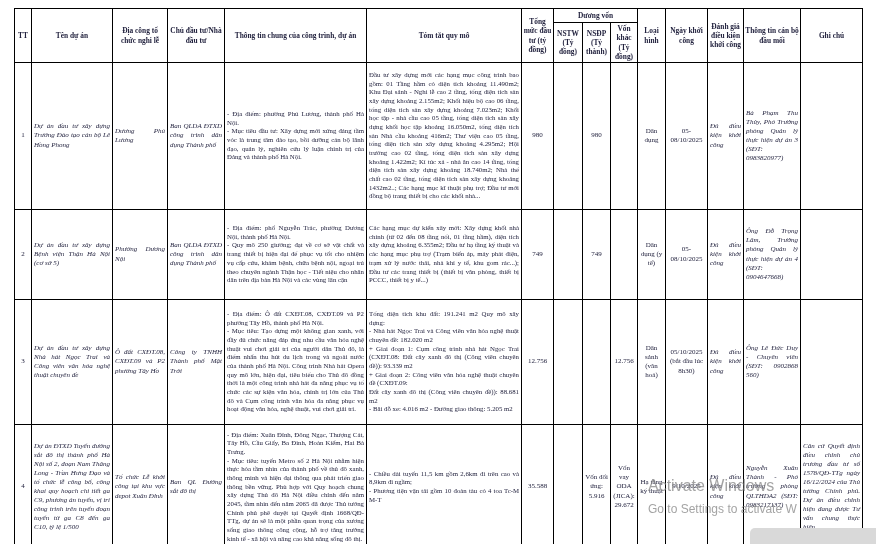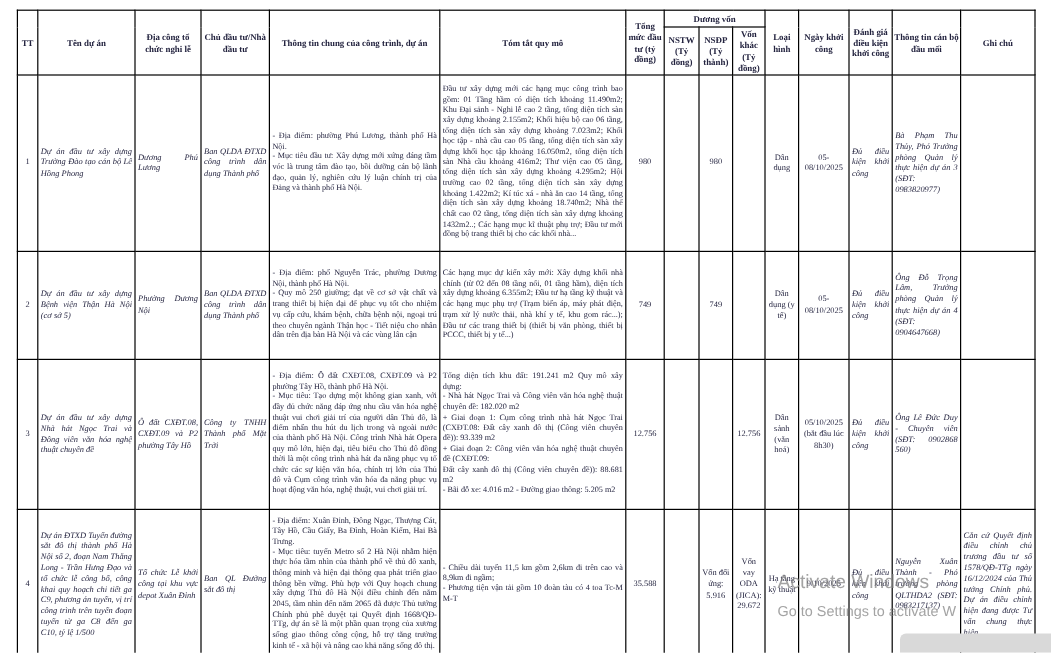--- a/index.html
+++ b/index.html
@@ -129,21 +129,21 @@
         <td class="c">749</td>
         <td class="c"></td>
         <td class="c">Dân dụng (y tế)</td>
         <td class="c">05-08/10/2025</td>
         <td class="j">Đủ điều kiện khởi công</td>
         <td class="j">Ông Đỗ Trọng Lâm, Trưởng phòng Quản lý thực hiện dự án 4 (SĐT: 0904647668)</td>
         <td class="j"></td>
       </tr>
       <tr class="r3">
         <td class="tt">3</td>
-        <td class="j">Dự án đầu tư xây dựng Nhà hát Ngọc Trai và Đông viên văn hóa nghệ thuật chuyên đề</td>
+        <td class="j">Dự án đầu tư xây dựng Nhà hát Ngọc Trai và Công viên văn hóa nghệ thuật chuyên đề</td>
         <td class="j">Ô đất CXĐT.08, CXĐT.09 và P2 phường Tây Hồ</td>
         <td class="j">Công ty TNHH Thành phố Mặt Trời</td>
         <td class="dense">- Địa điểm: Ô đất CXĐT.08, CXĐT.09 và P2 phường Tây Hồ, thành phố Hà Nội.
 - Mục tiêu: Tạo dựng một không gian xanh, với đầy đủ chức năng đáp ứng nhu cầu văn hóa nghệ thuật vui chơi giải trí của người dân Thủ đô, là điểm nhấn thu hút du lịch trong và ngoài nước của thành phố Hà Nội. Công trình Nhà hát Opera quy mô lớn, hiện đại, tiêu biểu cho Thủ đô đồng thời là một công trình nhà hát đa năng phục vụ tổ chức các sự kiện văn hóa, chính trị lớn của Thủ đô và Cụm công trình văn hóa đa năng phục vụ hoạt động văn hóa, nghệ thuật, vui chơi giải trí.</td>
         <td class="dense">Tổng diện tích khu đất: 191.241 m2 Quy mô xây dựng:
 - Nhà hát Ngọc Trai và Công viên văn hóa nghệ thuật chuyên đề: 182.020 m2
 + Giai đoạn 1: Cụm công trình nhà hát Ngọc Trai (CXĐT.08: Đất cây xanh đô thị (Công viên chuyên đề)): 93.339 m2
 + Giai đoạn 2: Công viên văn hóa nghệ thuật chuyên đề (CXĐT.09:
 Đất cây xanh đô thị (Công viên chuyên đề)): 88.681 m2
 - Bãi đỗ xe: 4.016 m2 - Đường giao thông: 5.205 m2</td>

